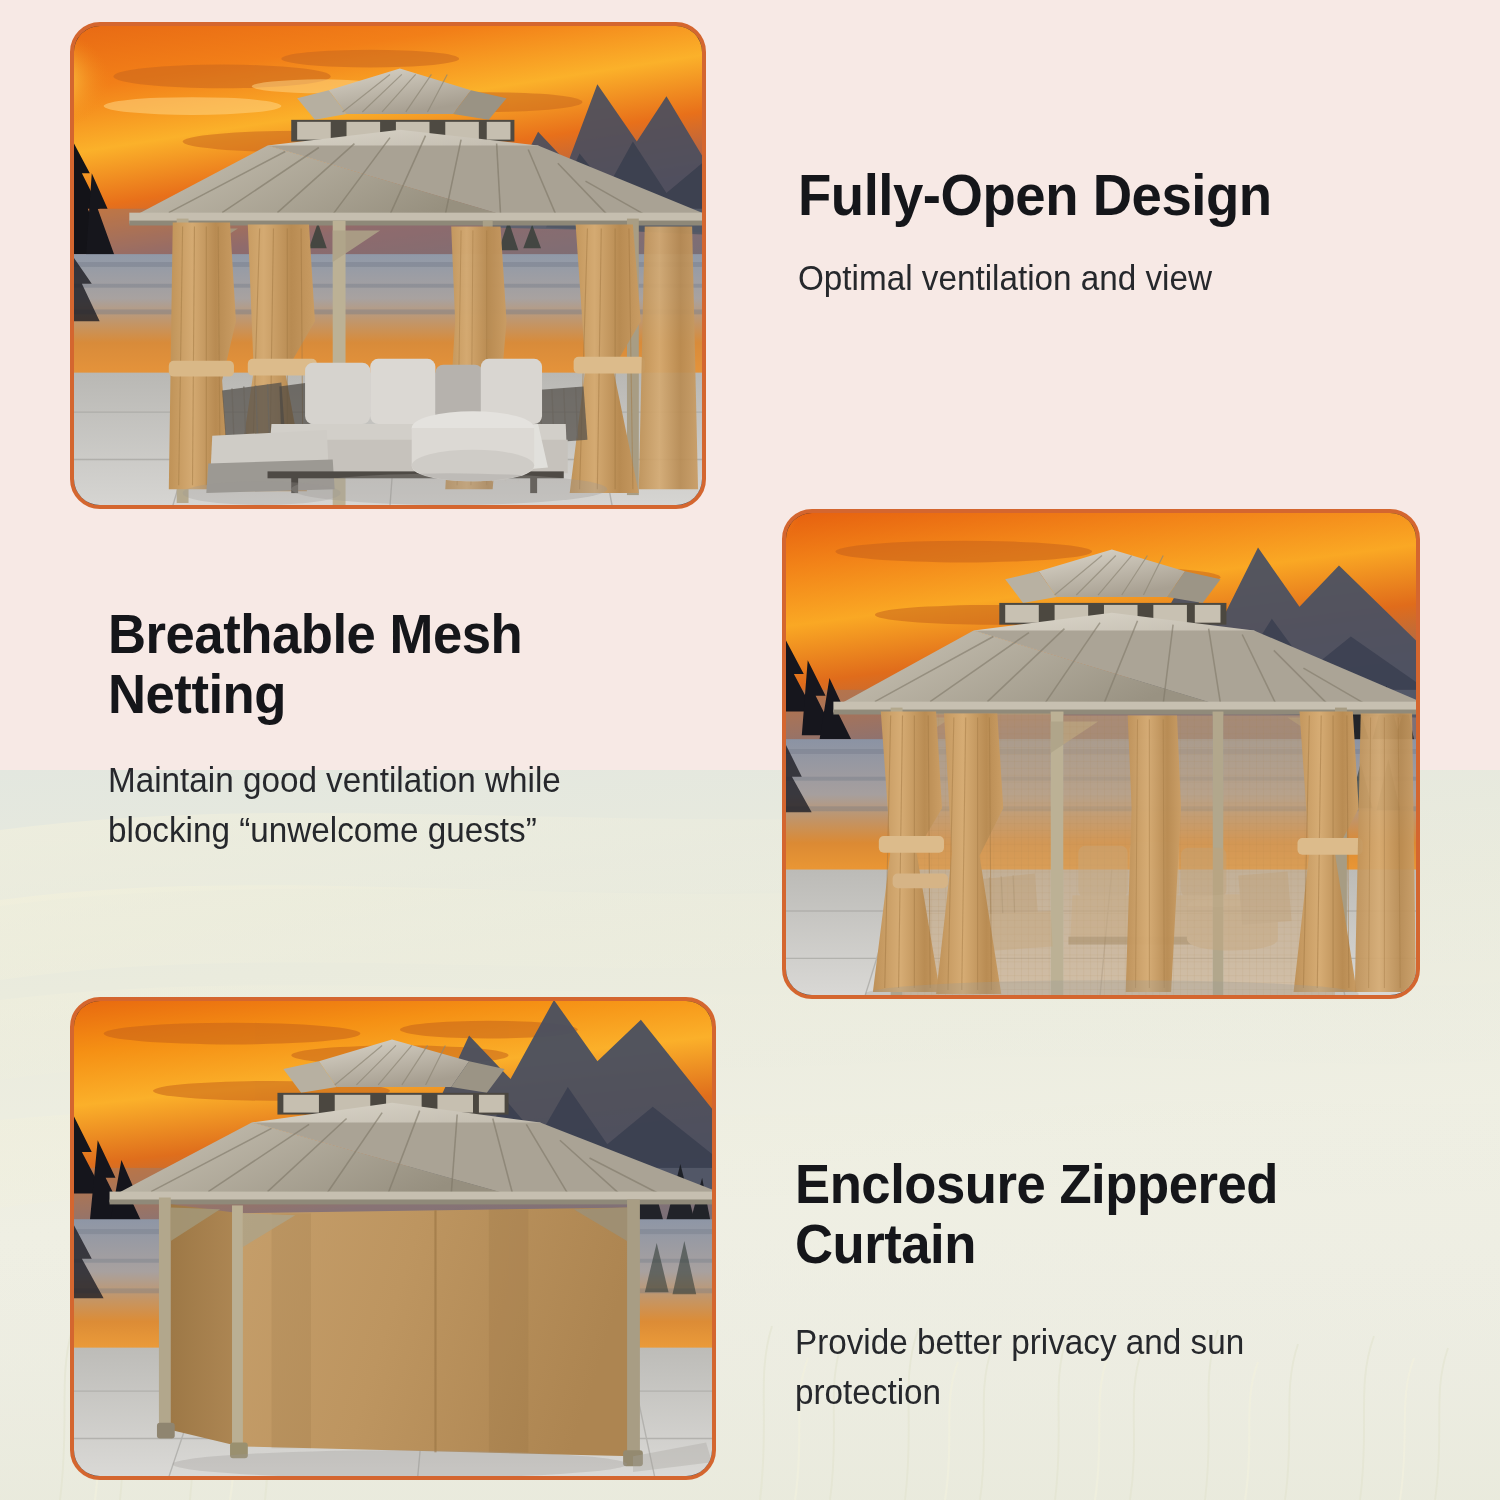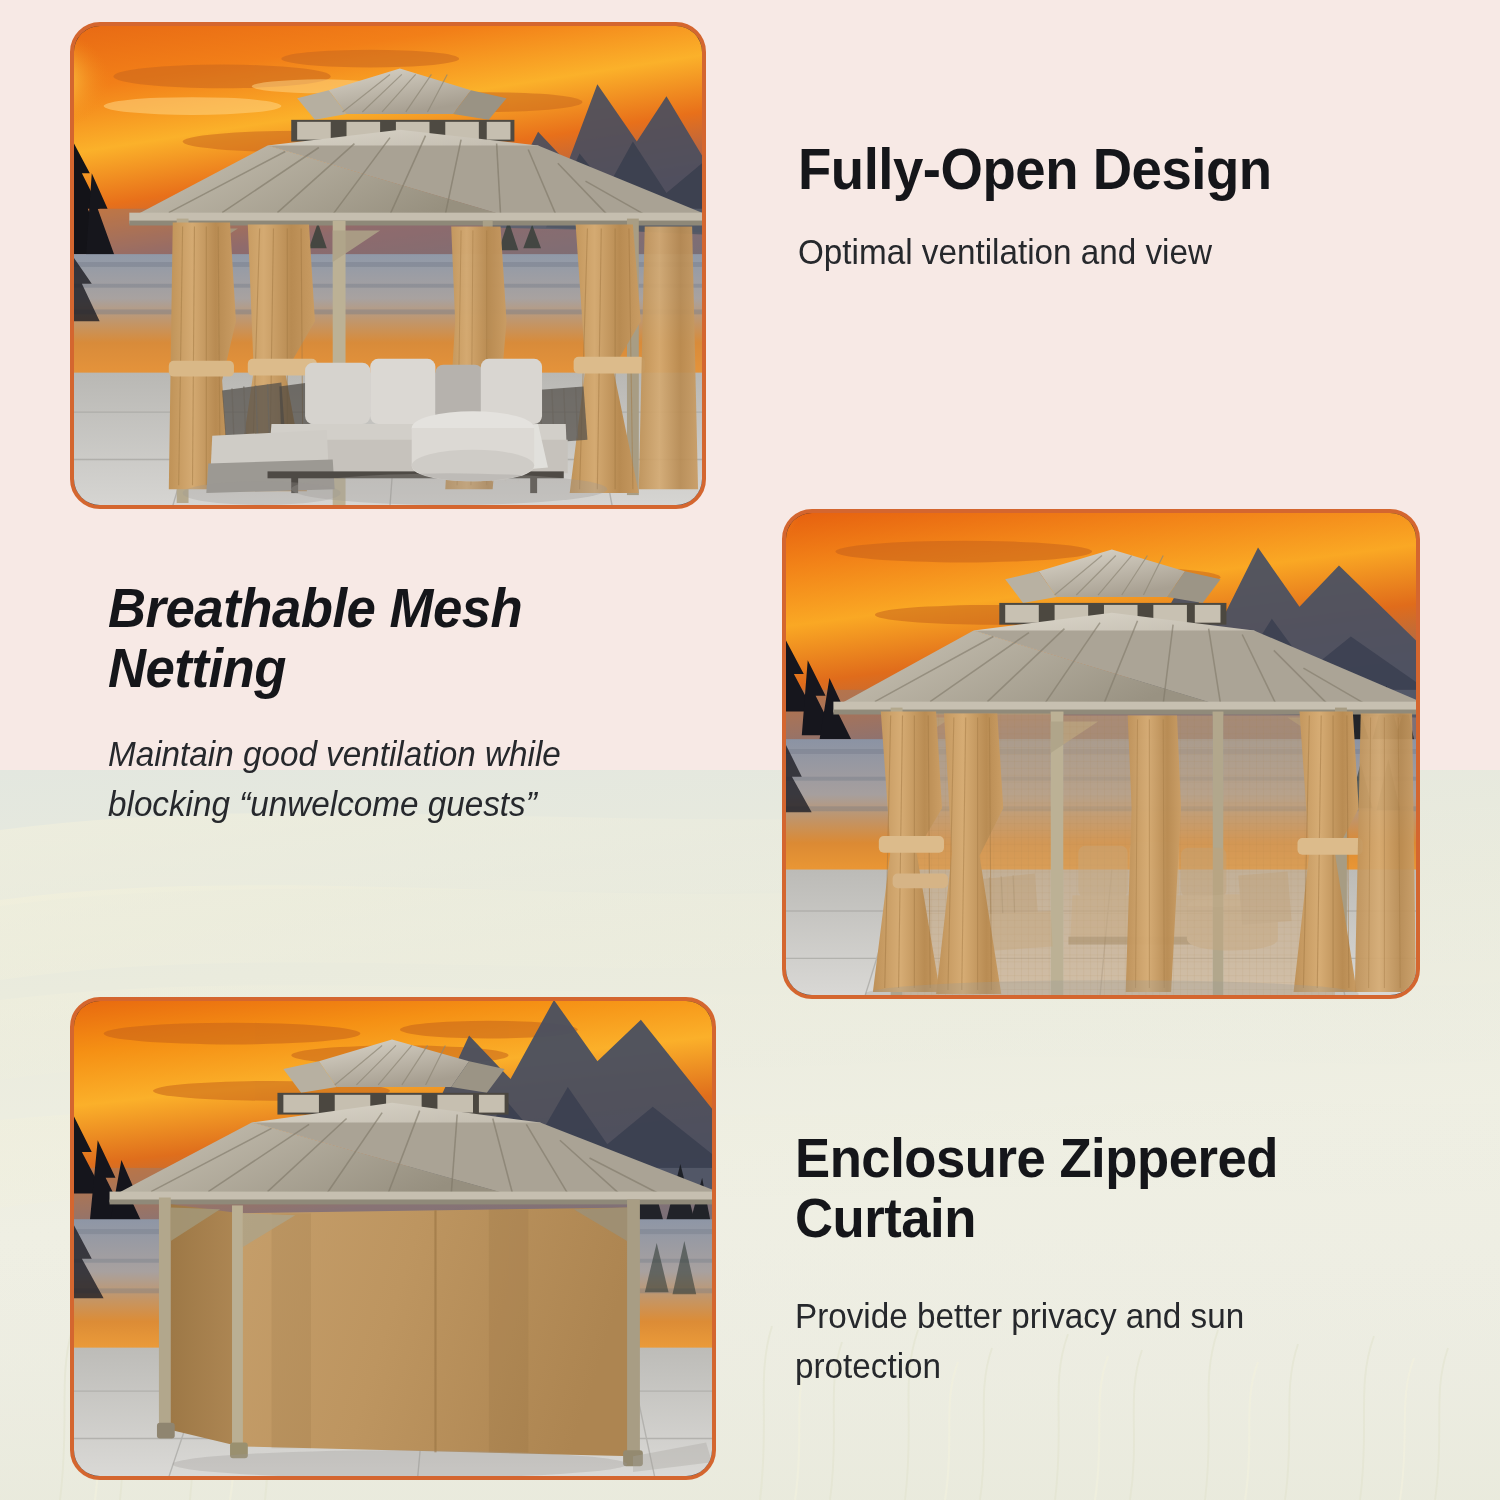--- a/index.html
+++ b/index.html
@@ -23,21 +23,21 @@
     background:#2b2b33;
     z-index:3;
   }
   .card svg { display:block; width:100%; height:100%; }
 
   #card-open      { left:70px;  top:22px;   width:636px; height:487px; }
   #card-mesh      { left:782px; top:509px;  width:638px; height:490px; }
   #card-enclosed  { left:70px;  top:997px;  width:646px; height:483px; }
 
   
-  .textblock { position:absolute; z-index:4; }
+  .textblock { position:absolute; z-index:4;margin-top:26px; }
 
   .heading {
     font-weight:bold;
     color:#15161a;
     letter-spacing:-0.5px;
     line-height:1.08;
     font-stretch:condensed;
     transform:scaleX(0.94);
     transform-origin:left top;
   }
@@ -46,21 +46,21 @@
     line-height:1.42;
     font-weight:400;
     transform:scaleX(0.95);
     transform-origin:left top;
   }
 
   #tb-open      { left:798px; top:138px;  width:660px; }
   #tb-open .heading  { font-size:58px; }
   #tb-open .subtext  { font-size:35px; margin-top:26px; }
 
-  #tb-mesh      { left:108px; top:578px;  width:640px;font-style:italic; }
+  #tb-mesh      { left:108px; top:578px;  width:640px; }
   #tb-mesh .heading  { font-size:56px; }
   #tb-mesh .subtext  { font-size:35px; margin-top:30px; }
 
   #tb-enclosed  { left:795px; top:1128px; width:660px; }
   #tb-enclosed .heading { font-size:56px; }
   #tb-enclosed .subtext { font-size:35px; margin-top:42px; }
 </style>
 </head>
 <body>
 

